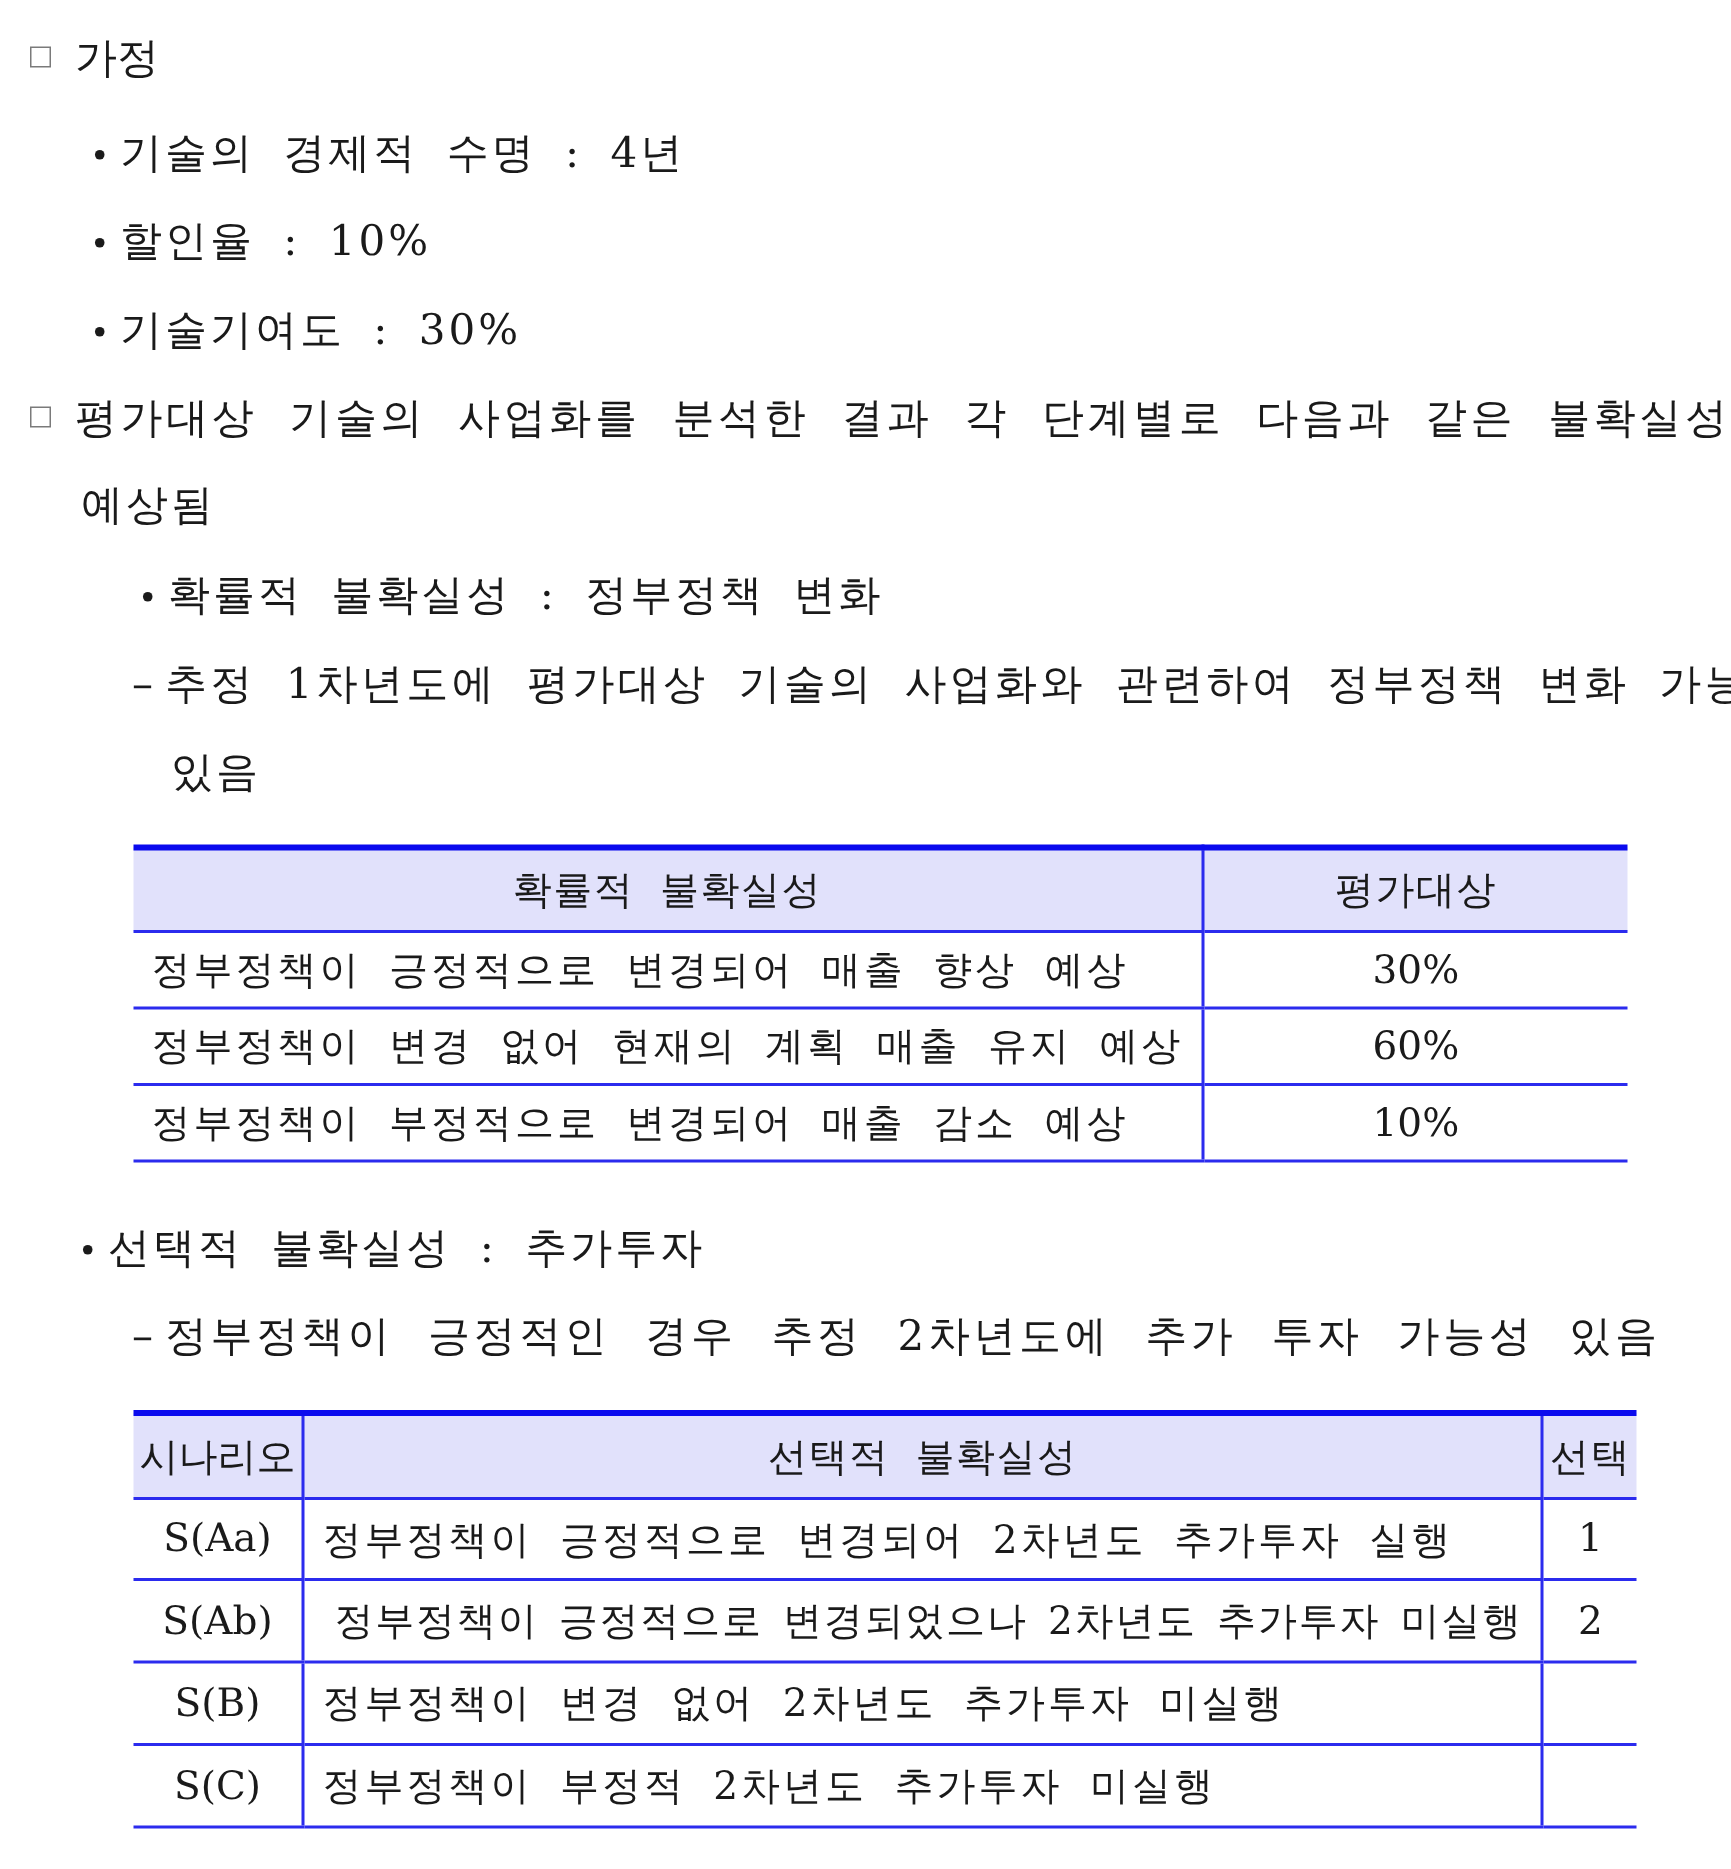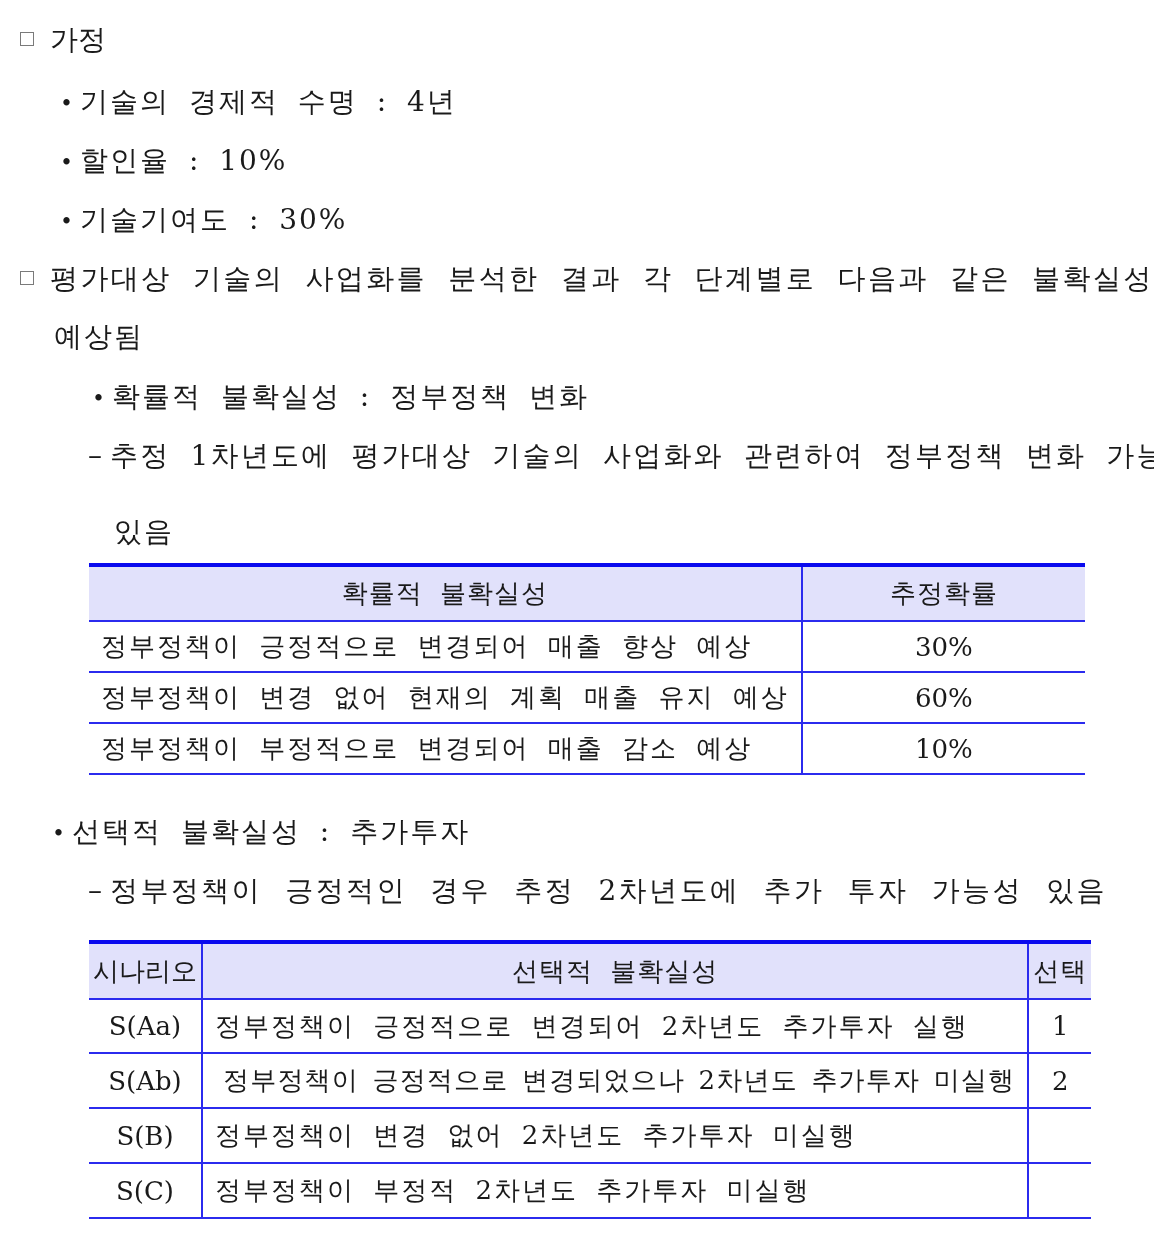--- a/index.html
+++ b/index.html
@@ -61,33 +61,33 @@
   <span>예상됨</span>
 </div>
 
 <div class="line spaced" style="left:44px; top:377px;margin-left:48px;">
   <span class="bullet">•</span><span>확률적 불확실성 : 정부정책 변화</span>
 </div>
 
 <div class="line spaced" style="left:88px; top:436px; letter-spacing:2.2px; word-spacing:9px;">
   <span class="dash">–</span><span>추정 1차년도에 평가대상 기술의 사업화와 관련하여 정부정책 변화 가능성</span>
 </div>
-<div class="line spaced" style="left:114px; top:495px;margin-top:17px;">
+<div class="line spaced" style="left:114px; top:495px;">
   <span>있음</span>
 </div>
 
 <table class="doc" style="left:89px; top:563px; width:996px;">
   <colgroup>
       <col style="width:679px">
       <col style="width:317px">
     </colgroup>
   <thead>
     <tr>
       <th style="height:56px;">확률적 불확실성</th>
-      <th style="height:56px;">추정확률</th>
+      <th style="height:56px;">평가대상</th>
     </tr>
   </thead>
   <tbody>
     <tr>
       <td class="text">정부정책이 긍정적으로 변경되어 매출 향상 예상</td>
       <td class="center">30%</td>
     </tr>
     <tr>
       <td class="text">정부정책이 변경 없어 현재의 계획 매출 유지 예상</td>
       <td class="center">60%</td>

